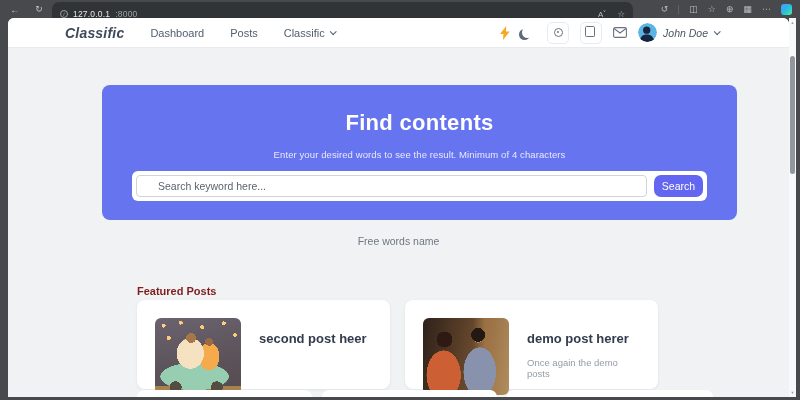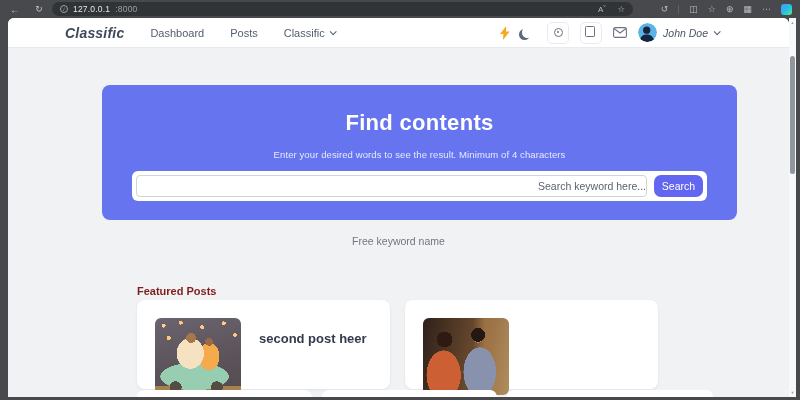--- a/index.html
+++ b/index.html
@@ -8,21 +8,21 @@
 
   .window { position:relative; width:800px; height:400px; background:#47494d; }
 
   
   .topbar { position:absolute; top:0; left:0; right:0; height:18px; color:#c7cacd; }
   .tb-btn { position:absolute; top:0; height:18px; display:flex; align-items:center; justify-content:center;
             font-size:10px; color:#c2c5c9; }
   .tb-back { left:6px; width:18px; }
   .tb-refresh { left:30px; width:18px; font-size:9px; }
   .url-pill { position:absolute; left:52px; top:2px; width:581px; height:14px; background:#313437;
-              border-radius:7px; display:flex; align-items:center; padding:2px 8px; gap:5px; }
+              border-radius:7px; display:flex; align-items:center; padding:12px 8px; gap:5px; }
   .info-circle { width:8px; height:8px; border:1px solid #9aa0a6; border-radius:50%; color:#9aa0a6;
                  font-size:6px; line-height:6px; text-align:center; flex-shrink:0; font-style:italic; }
   .url-text { font-size:8.5px; color:#e4e6e9; letter-spacing:.2px; white-space:nowrap; }
   .url-port { color:#9aa0a6; }
   .pill-right { margin-left:auto; display:flex; align-items:center; gap:12px; font-size:8.5px; color:#b9bcc0; }
   .read-aloud { font-size:8px; position:relative; }
   .read-aloud::after { content:"ᵛ"; font-size:6px; position:relative; top:-3px; }
   .tb-right { position:absolute; right:8px; top:0; height:18px; display:flex; align-items:center; gap:10px;
               font-size:9px; color:#b9bcc0; }
   .tb-divider { width:1px; height:9px; background:#5f6368; }
@@ -65,22 +65,22 @@
   .user-name { font-size:10.5px; color:#4b5563; }
 
   
   .content { position:relative; height:348px; }
   .hero { position:absolute; left:70px; top:37px; width:635px; height:135px; background:#6674f0;
           border-radius:8px; text-align:center; color:#fff;margin-left:24px; }
   .hero-title { padding-top:25px; font-size:22px; font-weight:700; letter-spacing:.3px; }
   .hero-sub { margin-top:13px; font-size:9.5px; color:#e7eaff; letter-spacing:.1px; }
   .search-wrap { position:absolute; left:30px; right:30px; top:86px; height:30px; background:#fff;
                  border-radius:6px; display:flex; align-items:center; padding:4px; gap:7px; }
-  .search-input { flex:1; height:22px; border:1px solid #cfd4da; border-radius:4px; padding:0 0;
-                  font-size:10.5px; color:#374151; outline:none; font-family:"Liberation Sans",sans-serif;text-align:right; }
+  .search-input { flex:1; height:22px; border:1px solid #cfd4da; border-radius:4px; padding:0 21px;
+                  font-size:10.5px; color:#374151; outline:none; font-family:"Liberation Sans",sans-serif; }
   .search-input::placeholder { color:#59636f; }
   .search-btn { width:49px; height:22px; background:#6366f1; color:#fff; border:none; border-radius:7px;
                 font-size:10.5px; cursor:pointer; font-family:"Liberation Sans",sans-serif; }
   .promo { position:absolute; top:187px; width:100%; text-align:center; font-size:10.5px; color:#6f7782; }
   .featured-head { position:absolute; top:237px; left:129px; font-size:11px; font-weight:700; color:#7f1d1d; }
   .cards { position:absolute; top:252px; left:129px; display:flex; gap:15px; }
   .card { width:253px; height:89px; background:#fff; border-radius:8px; display:flex; padding:18px;
           box-shadow:0 1px 3px rgba(30,40,60,.08); cursor:pointer; }
   .thumb { width:86px; height:77px; border-radius:6px; flex-shrink:0; }
   .thumb-scooter { background:
@@ -198,33 +198,37 @@
 
       <div class="hero">
         <div class="hero-title">Find contents</div>
         <div class="hero-sub">Enter your desired words to see the result. Minimum of 4 characters</div>
         <div class="search-wrap">
           <input class="search-input" type="text" placeholder="Search keyword here..." style="">
           <button class="search-btn">Search</button>
         </div>
       </div>
 
-      <div class="promo">Free keyword name</div>
+      <div class="promo">Free words name</div>
 
       <div class="featured-head">Featured Posts</div>
 
       <div class="cards">
         <div class="card">
           <div class="thumb thumb-scooter"></div>
           <div class="card-body">
             <div class="card-title">second post heer</div>
           </div>
         </div>
         <div class="card">
           <div class="thumb thumb-couple"></div>
+          <div class="card-body">
+            <div class="card-title">demo post herer</div>
+            <div class="card-desc">Once again the demo posts</div>
+          </div>
         </div>
       </div>
 
       <div class="peek peek-1"></div>
       <div class="peek peek-2"></div>
       <div class="peek peek-3"></div>
     </div>
   </div>
 
   <div class="scrollbar">

